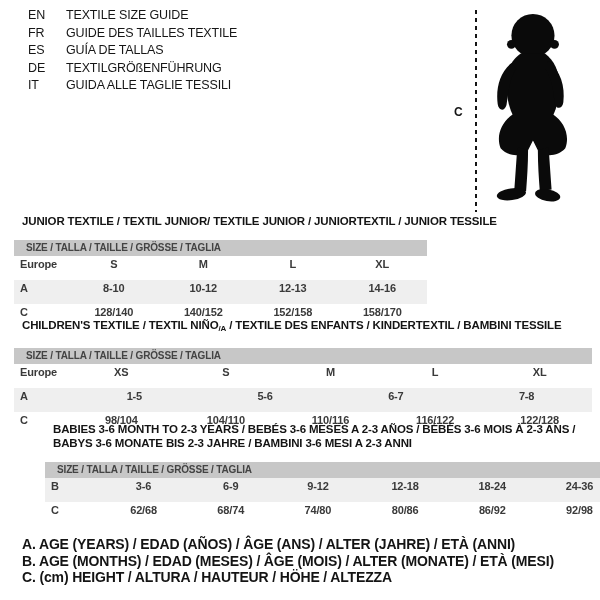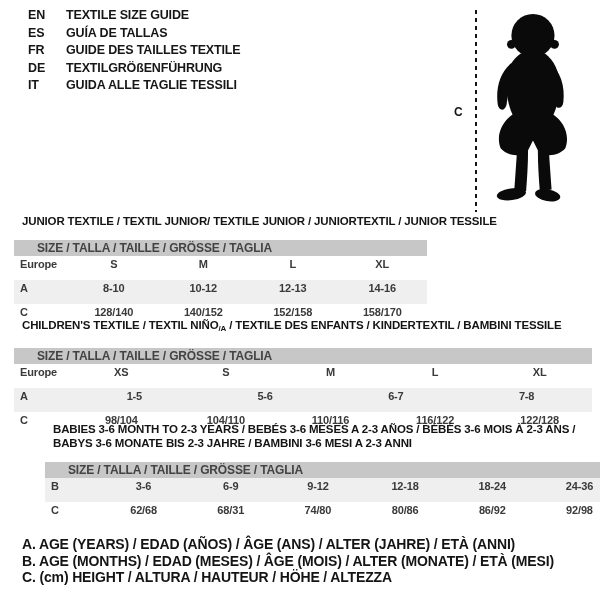--- a/index.html
+++ b/index.html
@@ -2,38 +2,38 @@
 <html><head>
 <meta charset="utf-8">
 <style>
   html,body{margin:0;padding:0;background:#fff;}
   #page{position:relative;width:600px;height:600px;background:#ffffff;overflow:hidden;
         font-family:"Liberation Sans", sans-serif;color:#222;
         font-stretch:condensed;letter-spacing:-0.15px;}
 
   
   #lang-block{position:absolute;left:22px;top:7px;}
-  .lang-row{display:flex;line-height:17.5px;font-size:12.5px;font-weight:bold;color:#161616;padding-left:6px;}
+  .lang-row{display:flex;line-height:17.5px;font-size:12.5px;font-weight:normal;color:#161616;padding-left:6px;}
   .lang-code{width:38px;flex:0 0 38px;}
   .lang-label{white-space:nowrap;}
 
   
   #figure{position:absolute;left:450px;top:5px;width:148px;height:212px;}
   .dash-line{position:absolute;left:25px;top:5px;width:2px;height:202px;
              background:repeating-linear-gradient(to bottom,#141414 0 4px,transparent 4px 8px);}
   .figure-label{position:absolute;left:4px;top:100px;font-size:12px;font-weight:bold;color:#141414;}
   .baby-svg{position:absolute;left:32px;top:3px;}
 
   
   .section{position:absolute;left:14px;}
   .sec-title{font-size:11.5px;line-height:14px;font-weight:bold;color:#141414;
              padding-left:8px;white-space:nowrap;margin-bottom:12px;}
   .sec-title sub{font-size:8px;vertical-align:-2px;}
-  .size-bar{background:#c7c7c7;color:#434343;font-weight:bold;font-size:12px;
-            height:16px;line-height:16px;padding-left:23px;}
+  .size-bar{background:#c7c7c7;color:#434343;font-weight:bold;font-size:10px;
+            height:16px;line-height:16px;padding-left:12px;}
   .trow{display:flex;height:24px;line-height:16px;font-size:11px;font-weight:bold;color:#3a3a3a;}
   .trow:nth-of-type(even){background:#efefef;}
   .tlabel{flex:0 0 49px;padding-left:6px;}
   .tcell{flex:1;text-align:center;}
 
   #sec-junior{top:214px;width:413px;}
   #sec-children{top:318px;width:578px;}
   #sec-babies{top:422px;width:578px;margin-left:31px;}
 
   
@@ -44,26 +44,26 @@
 <body>
 
 <div id="page">
 
   <div id="lang-block">
     <div class="lang-row">
       <span class="lang-code">EN</span>
       <span class="lang-label">TEXTILE SIZE GUIDE</span>
     </div>
     <div class="lang-row">
+      <span class="lang-code">FR</span>
+      <span class="lang-label">GUIDE DES TAILLES TEXTILE</span>
+    </div>
+    <div class="lang-row">
       <span class="lang-code">ES</span>
       <span class="lang-label">GUÍA DE TALLAS</span>
-    </div>
-    <div class="lang-row">
-      <span class="lang-code">FR</span>
-      <span class="lang-label">GUIDE DES TAILLES TEXTILE</span>
     </div>
     <div class="lang-row">
       <span class="lang-code">DE</span>
       <span class="lang-label">TEXTILGRÖßENFÜHRUNG</span>
     </div>
     <div class="lang-row">
       <span class="lang-code">IT</span>
       <span class="lang-label">GUIDA ALLE TAGLIE TESSILI</span>
     </div>
   </div>
@@ -149,21 +149,21 @@
       <span class="tcell">3-6</span>
       <span class="tcell">6-9</span>
       <span class="tcell">9-12</span>
       <span class="tcell">12-18</span>
       <span class="tcell">18-24</span>
       <span class="tcell">24-36</span>
     </div>
     <div class="trow">
       <span class="tlabel">C</span>
       <span class="tcell">62/68</span>
-      <span class="tcell">68/31</span>
+      <span class="tcell">68/74</span>
       <span class="tcell">74/80</span>
       <span class="tcell">80/86</span>
       <span class="tcell">86/92</span>
       <span class="tcell">92/98</span>
     </div>
   </div>
 
   <div id="footnotes">
     <div class="footnote">A. AGE (YEARS) / EDAD (AÑOS) / ÂGE (ANS) / ALTER (JAHRE) / ETÀ (ANNI)</div>
     <div class="footnote">B. AGE (MONTHS) / EDAD (MESES) / ÂGE (MOIS) / ALTER (MONATE) / ETÀ (MESI)</div>

